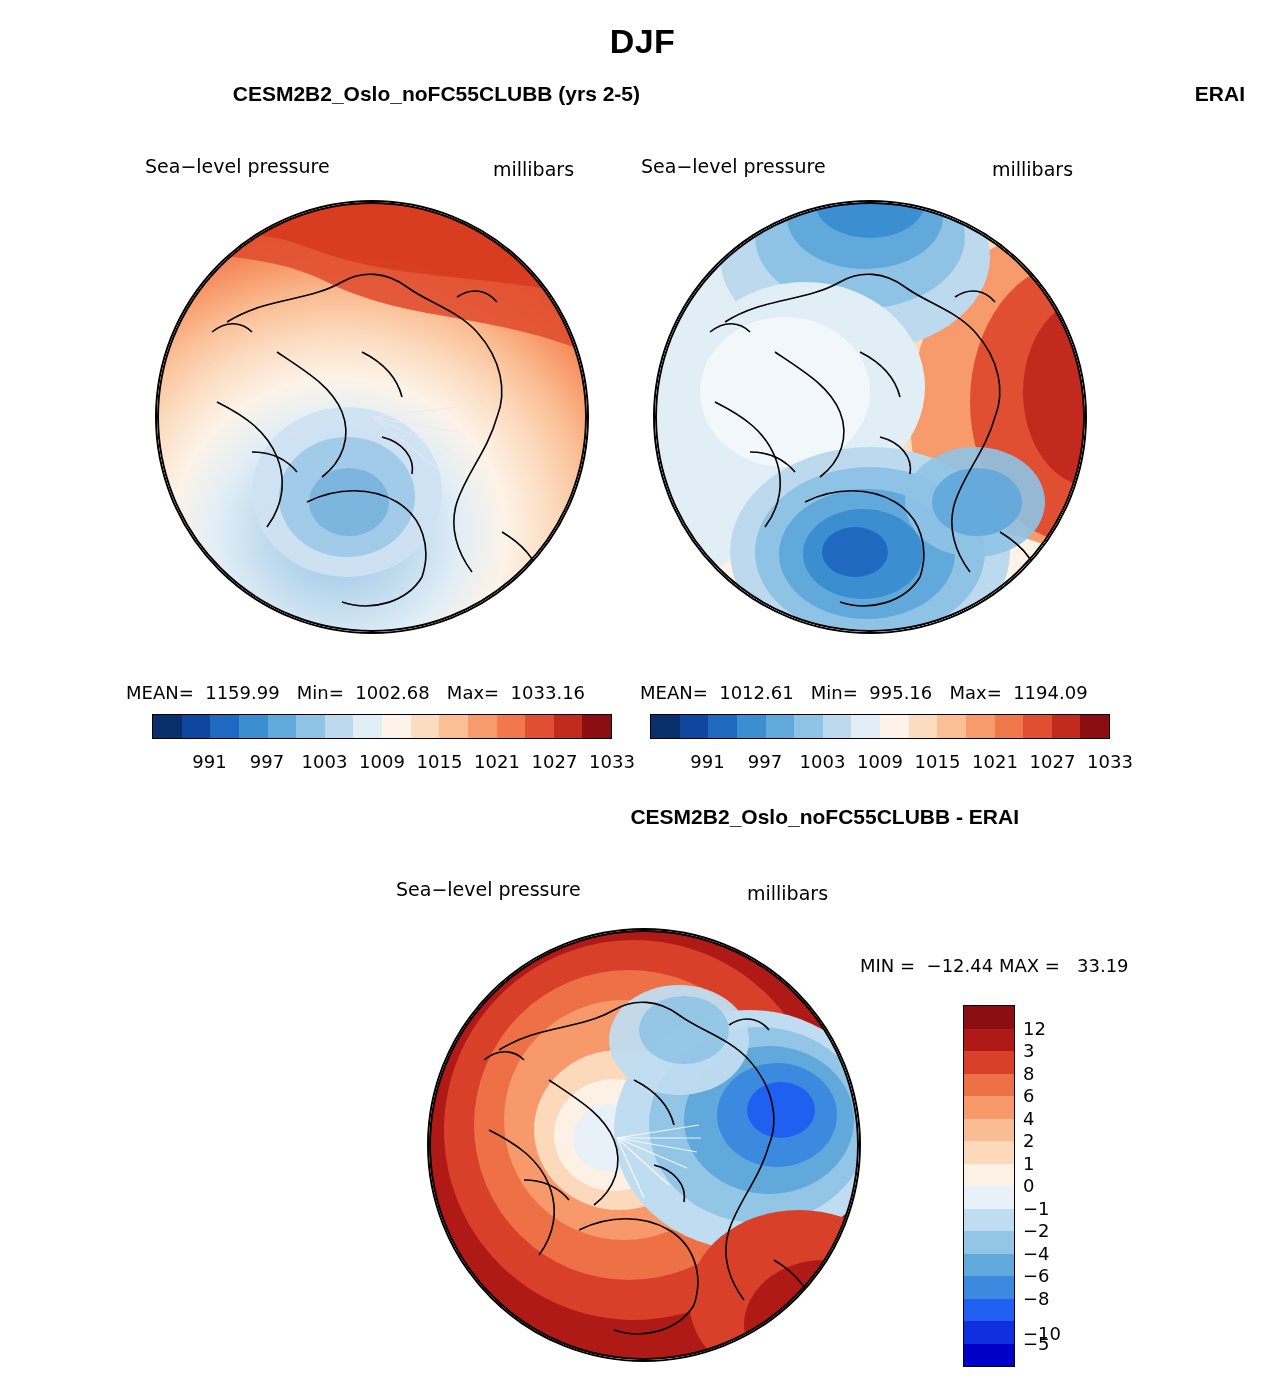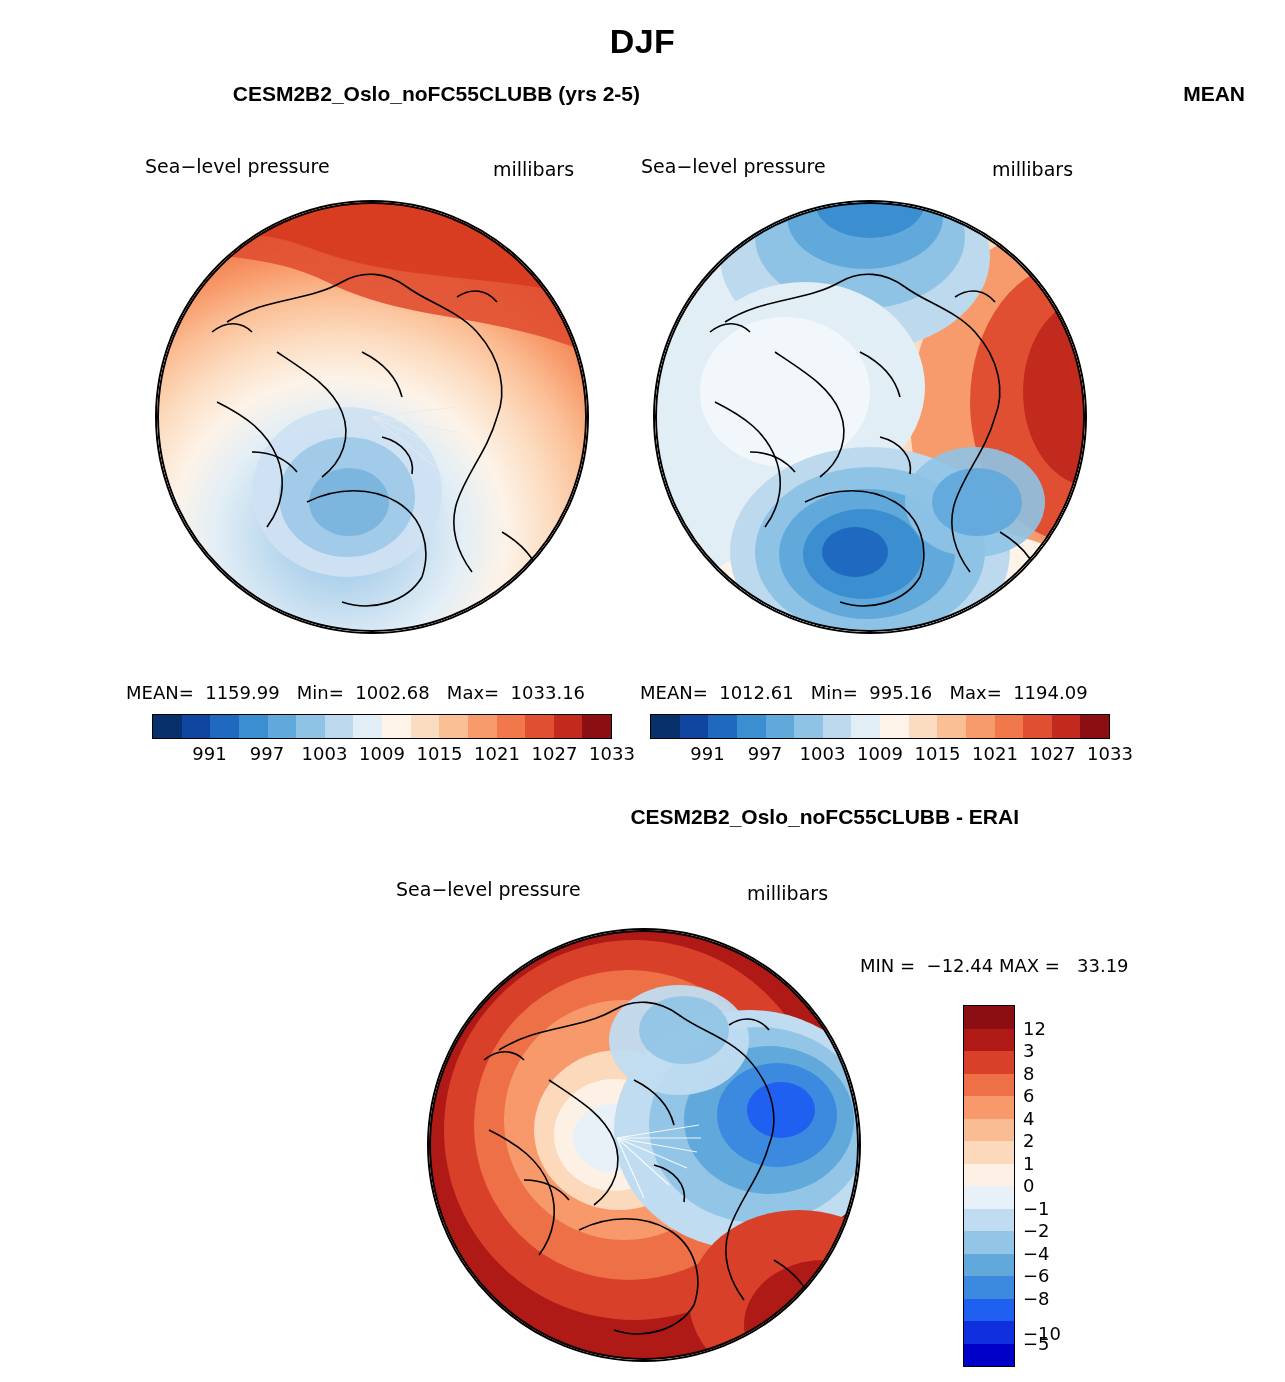--- a/index.html
+++ b/index.html
@@ -59,21 +59,21 @@
   .cbar {
     display: flex;
     border: 1px solid #000;
     height: 23px;
   }
   .cbar div { flex: 1 1 0; height: 100%; }
   .cbar-labels {
     display: flex;
     font-family: "DejaVu Sans", sans-serif;
     font-size: 18px;
-    margin-top: 4px;
+    margin-top: 12px;
   }
   .cbar-labels span {
     flex: 1 1 0;
     text-align: center;
     transform: translateX(-50%);
   }
   .cbar-labels span:first-child { visibility: hidden; }
 
   
   #vbar-wrap { top: 1005px; left: 963px; }
@@ -195,21 +195,21 @@
       <span style="position: absolute; left: 25%; transform: translateX(-50%); flex: 0 0 auto; visibility: visible;">997</span>
       <span style="position: absolute; left: 37.5%; transform: translateX(-50%); flex: 0 0 auto; visibility: visible;">1003</span>
       <span style="position: absolute; left: 50%; transform: translateX(-50%); flex: 0 0 auto; visibility: visible;">1009</span>
       <span style="position: absolute; left: 62.5%; transform: translateX(-50%); flex: 0 0 auto; visibility: visible;">1015</span>
       <span style="position: absolute; left: 75%; transform: translateX(-50%); flex: 0 0 auto; visibility: visible;">1021</span>
       <span style="position: absolute; left: 87.5%; transform: translateX(-50%); flex: 0 0 auto; visibility: visible;">1027</span>
       <span style="position: absolute; left: 100%; transform: translateX(-50%); flex: 0 0 auto; visibility: visible;">1033</span>
     </div>
 </div>
 
-<div class="abs panel-title" id="title-right">MEAN</div>
+<div class="abs panel-title" id="title-right">ERAI</div>
 <div class="abs var-label" style="top:155px; left:641px;">Sea−level pressure</div>
 <div class="abs units-label" style="top:158px; left:992px;">millibars</div>
 
 <div class="abs globe" id="globe-right" style="top:200px; left:653px; width:430px; height:430px;">
   <svg width="430" height="430" viewBox="0 0 430 430">
     <defs>
       <clipPath id="clipR">
           <circle cx="215" cy="215" r="215"></circle>
         </clipPath>
     </defs>

